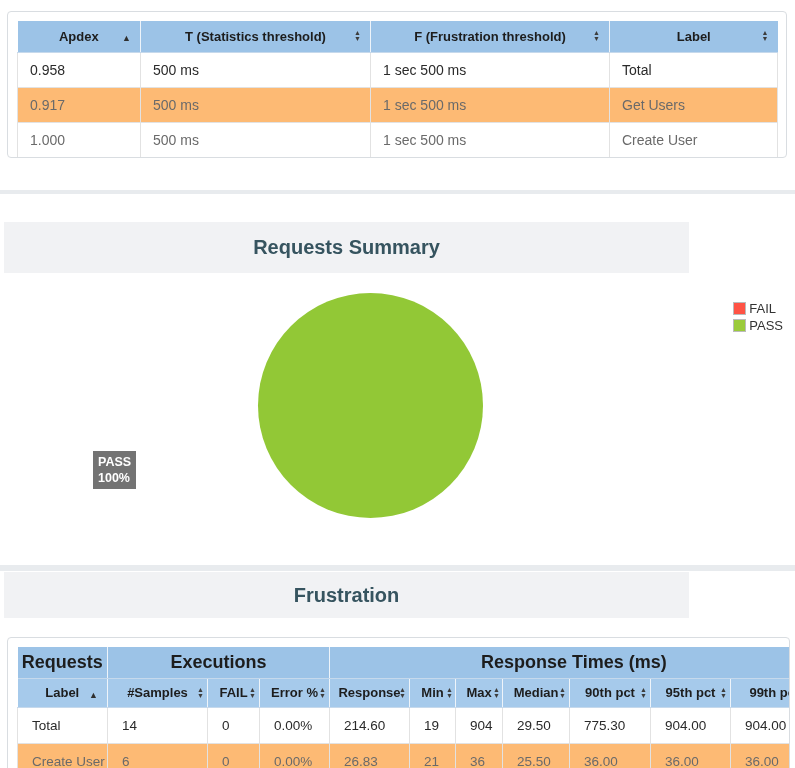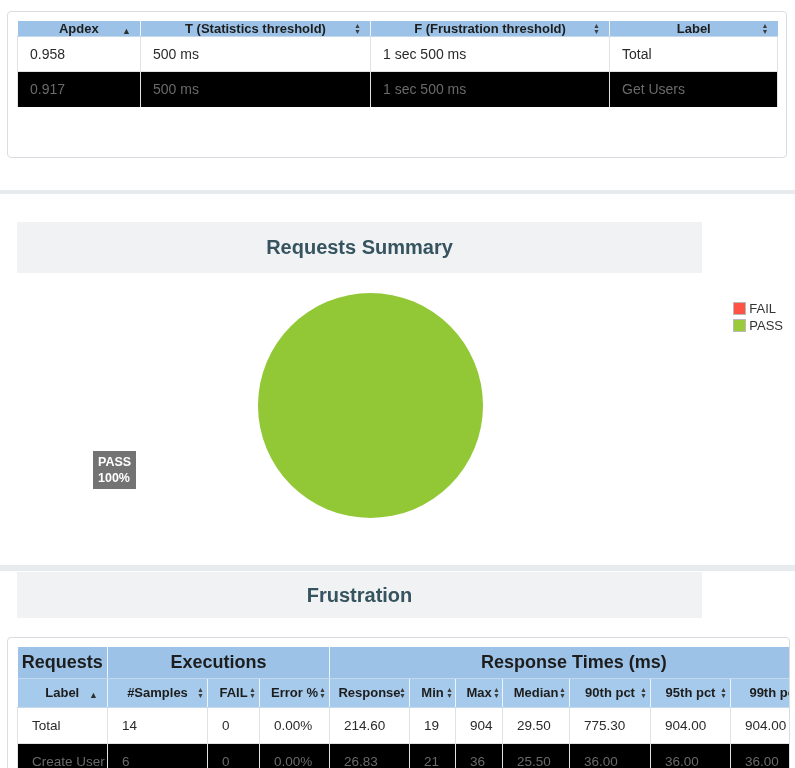--- a/index.html
+++ b/index.html
@@ -21,42 +21,42 @@
     text-align:center;position:relative;padding:0 4px;box-sizing:border-box;
     border-right:1px solid #eef4fa;border-bottom:1px solid #c6d9ec;
   }
   th:last-child{border-right:none;}
   td{
     font-size:14px;color:#6a6a6a;padding:0 0 0 12px;box-sizing:border-box;
     border:1px solid #e2e2e2;border-bottom:none;background:transparent;
     white-space:nowrap;overflow:hidden;
   }
   tr.row-bold td{font-weight:normal;color:#2a2a2a;}
-  tr.row-alt{background:#000000;}
+  tr.row-alt{background:#fdba74;}
   
   #apdex-table{width:760px;}
-  #apdex-table th{height:15px;}
+  #apdex-table th{height:31px;}
   #apdex-table td{height:35px;}
   
   #stats-table{width:800px;}
   #stats-table th.group-th{height:31px;font-size:18px;}
   #stats-table th.col-th{height:29px;background:#a6caeb;}
   #stats-table td{height:36px;font-size:13.5px;padding-left:14px;}
   
   .sort-icon{position:absolute;right:9px;top:50%;transform:translateY(-50%);}
   .sort-asc::after{content:"▲";font-size:9px;color:#2f2f2f;}
   .sort-both{display:inline-flex;flex-direction:column;align-items:center;}
   .sort-both::before{content:"▲";font-size:7px;line-height:6px;color:#3c3c3c;}
   .sort-both::after{content:"▼";font-size:7px;line-height:6px;color:#3c3c3c;}
   
   .section-band{position:absolute;left:0;width:795px;background:#e8ebee;}
   #band-1{top:190px;height:4px;}
   #band-2{top:565px;height:6px;}
   .section-heading{
-    position:absolute;left:17px;width:685px;background:#f1f2f4;
+    position:absolute;left:4px;width:685px;background:#f1f2f4;
     display:flex;align-items:center;justify-content:center;
     font-weight:bold;font-size:20px;color:#36545f;
   }
   #rs-heading{top:222px;height:51px;}
   #stats-heading{top:572px;height:46px;}
   
   #pie-area{position:absolute;left:0;top:273px;width:795px;height:292px;}
   #pie-circle{
     position:absolute;left:258px;top:20px;width:225px;height:225px;
     border-radius:50%;background:#92c836;
@@ -111,20 +111,26 @@
         <td>0.958</td>
         <td>500 ms</td>
         <td>1 sec 500 ms</td>
         <td>Total</td>
       </tr>
       <tr class="row-alt">
         <td>0.917</td>
         <td>500 ms</td>
         <td>1 sec 500 ms</td>
         <td>Get Users</td>
+      </tr>
+      <tr>
+        <td>1.000</td>
+        <td>500 ms</td>
+        <td>1 sec 500 ms</td>
+        <td>Create User</td>
       </tr>
     </tbody>
   </table>
 </div>
 
 <div class="section-band" id="band-1"></div>
 <div class="section-heading" id="rs-heading">Requests Summary</div>
 
 <div id="pie-area">
   <div id="pie-circle"></div>

